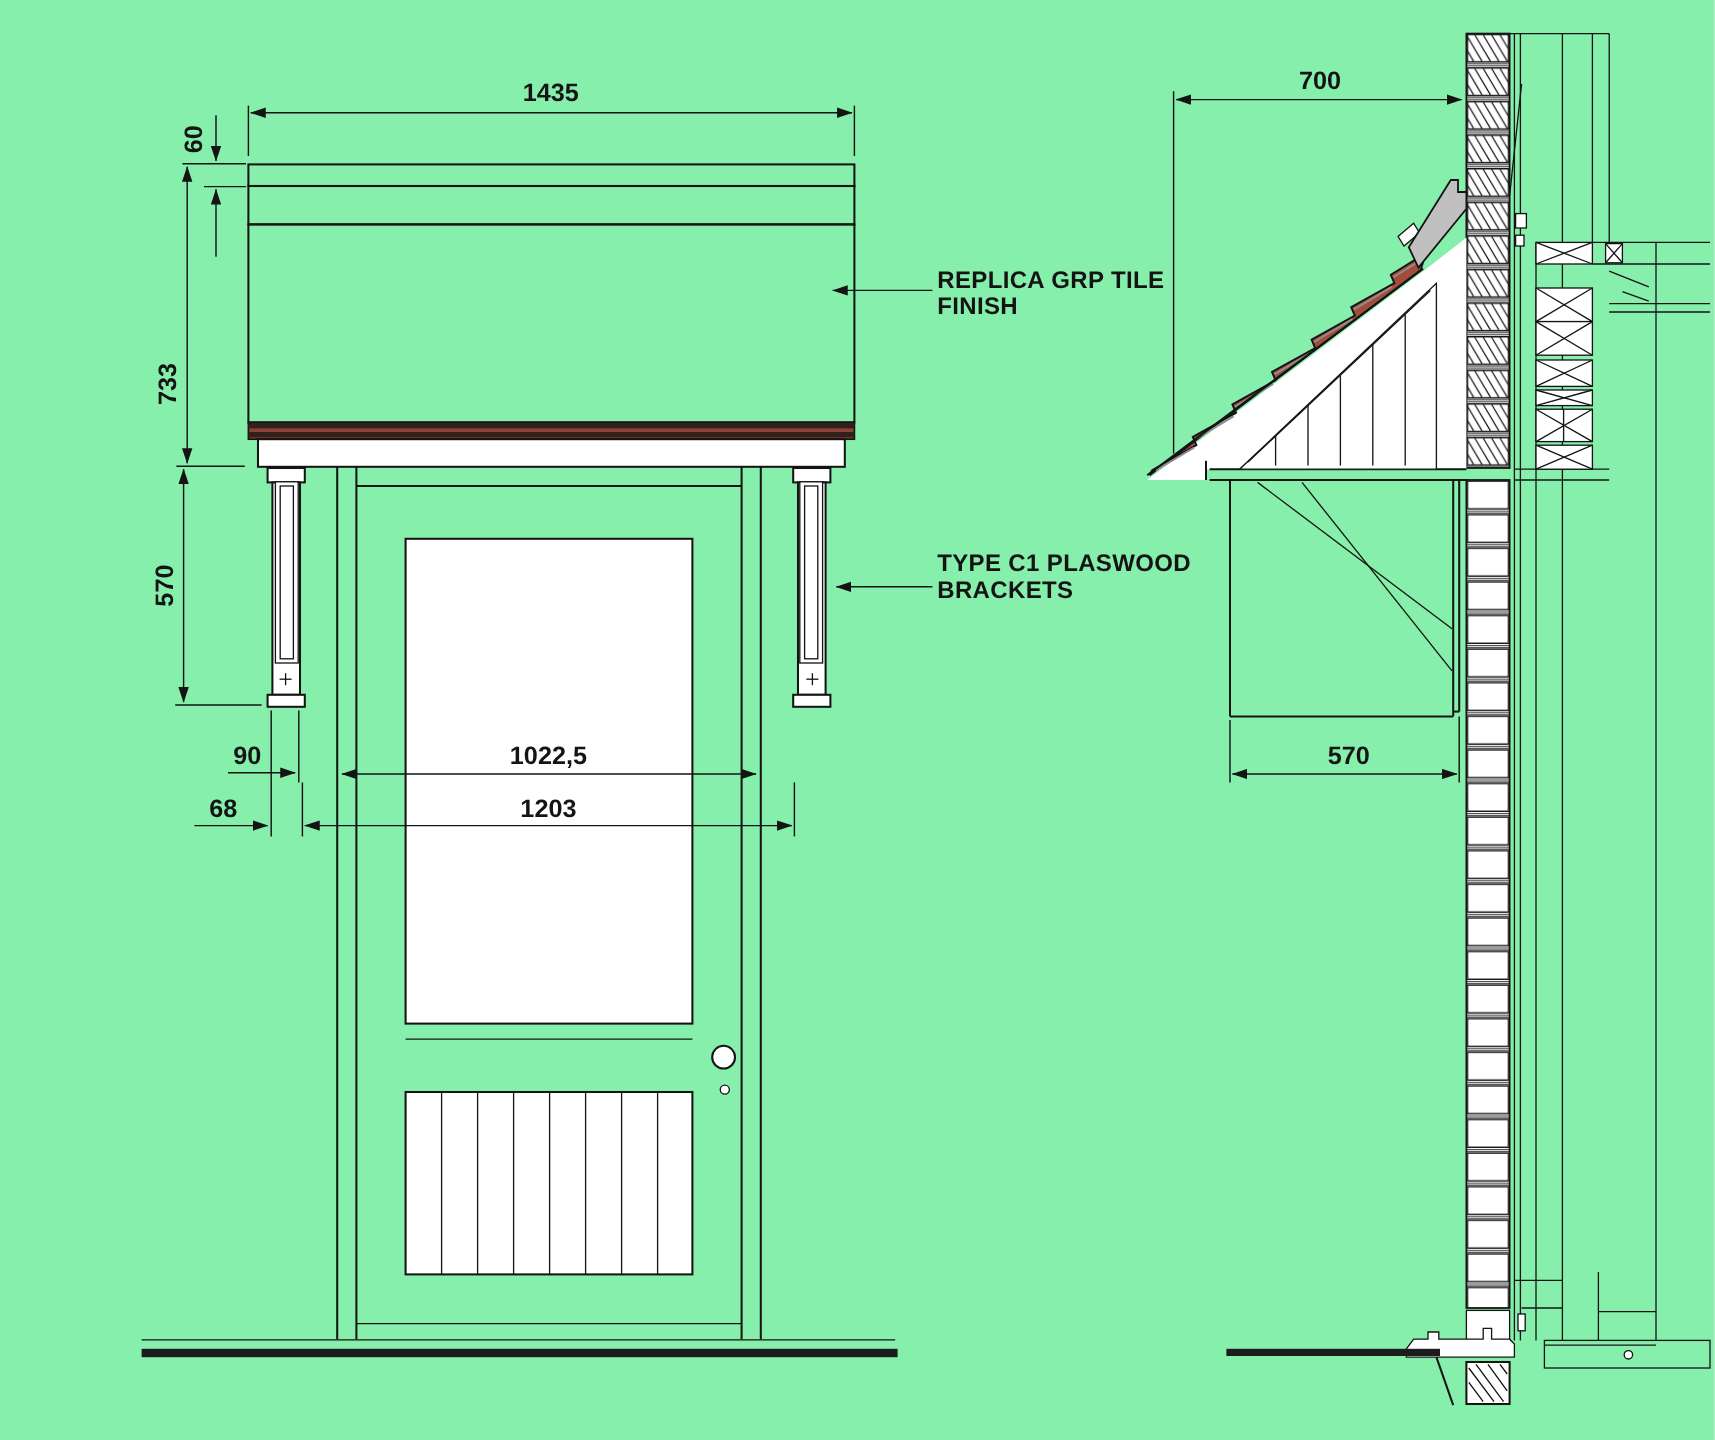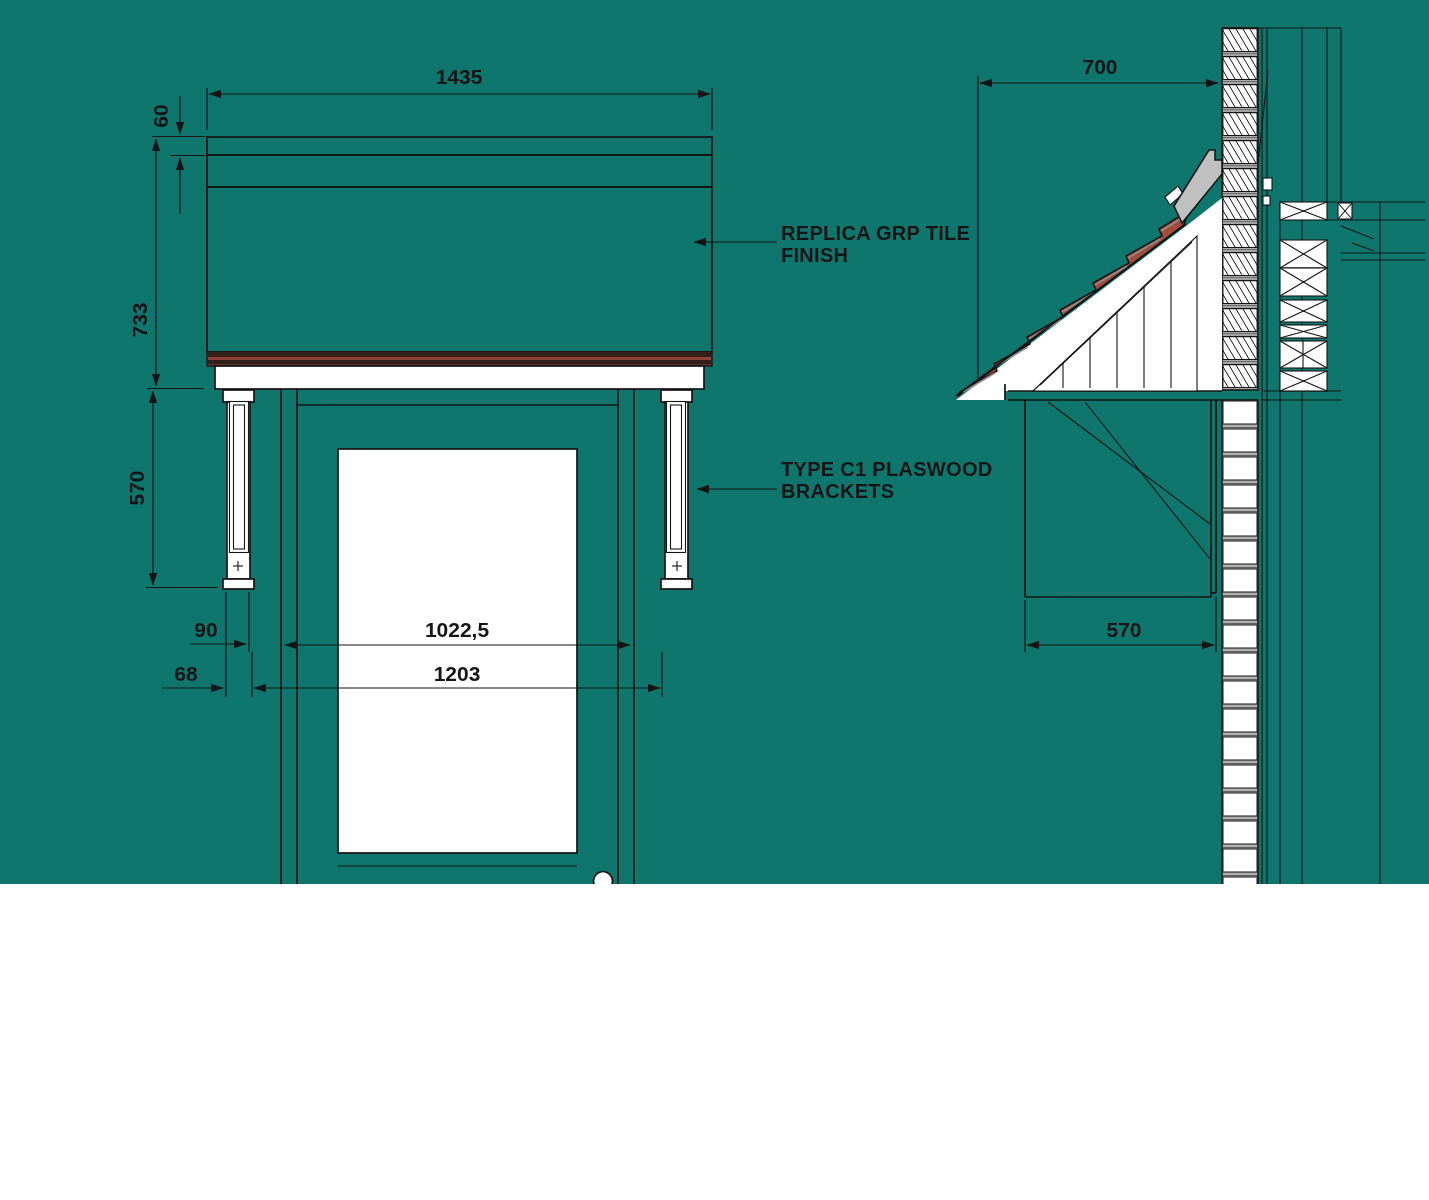--- a/index.html
+++ b/index.html
@@ -1,16 +1,16 @@
 <!DOCTYPE html>
 <html><head>
 <meta charset="utf-8">
 <style>
   html,body{margin:0;padding:0;background:#ffffff;}
-  .stage{position:relative;width:1429px;height:884px;background:#0f766e;overflow:hidden;}
+  .stage{position:relative;width:1429px;height:1200px;background:#86efac;overflow:hidden;}
   svg{display:block;}
   .dimtxt{font-family:"Liberation Sans",sans-serif;font-size:21px;font-weight:600;fill:#141414;}
   .lbltxt{font-family:"Liberation Sans",sans-serif;font-size:20px;font-weight:600;fill:#141414;letter-spacing:.3px;}
   .ln{stroke:#141414;stroke-width:1.7;fill:none;}
   .tn{stroke:#141414;stroke-width:1.1;fill:none;}
   .dim{stroke:#141414;stroke-width:1.2;fill:none;}
   .wfill{fill:#ffffff;}
 </style>
 </head>
 <body>

